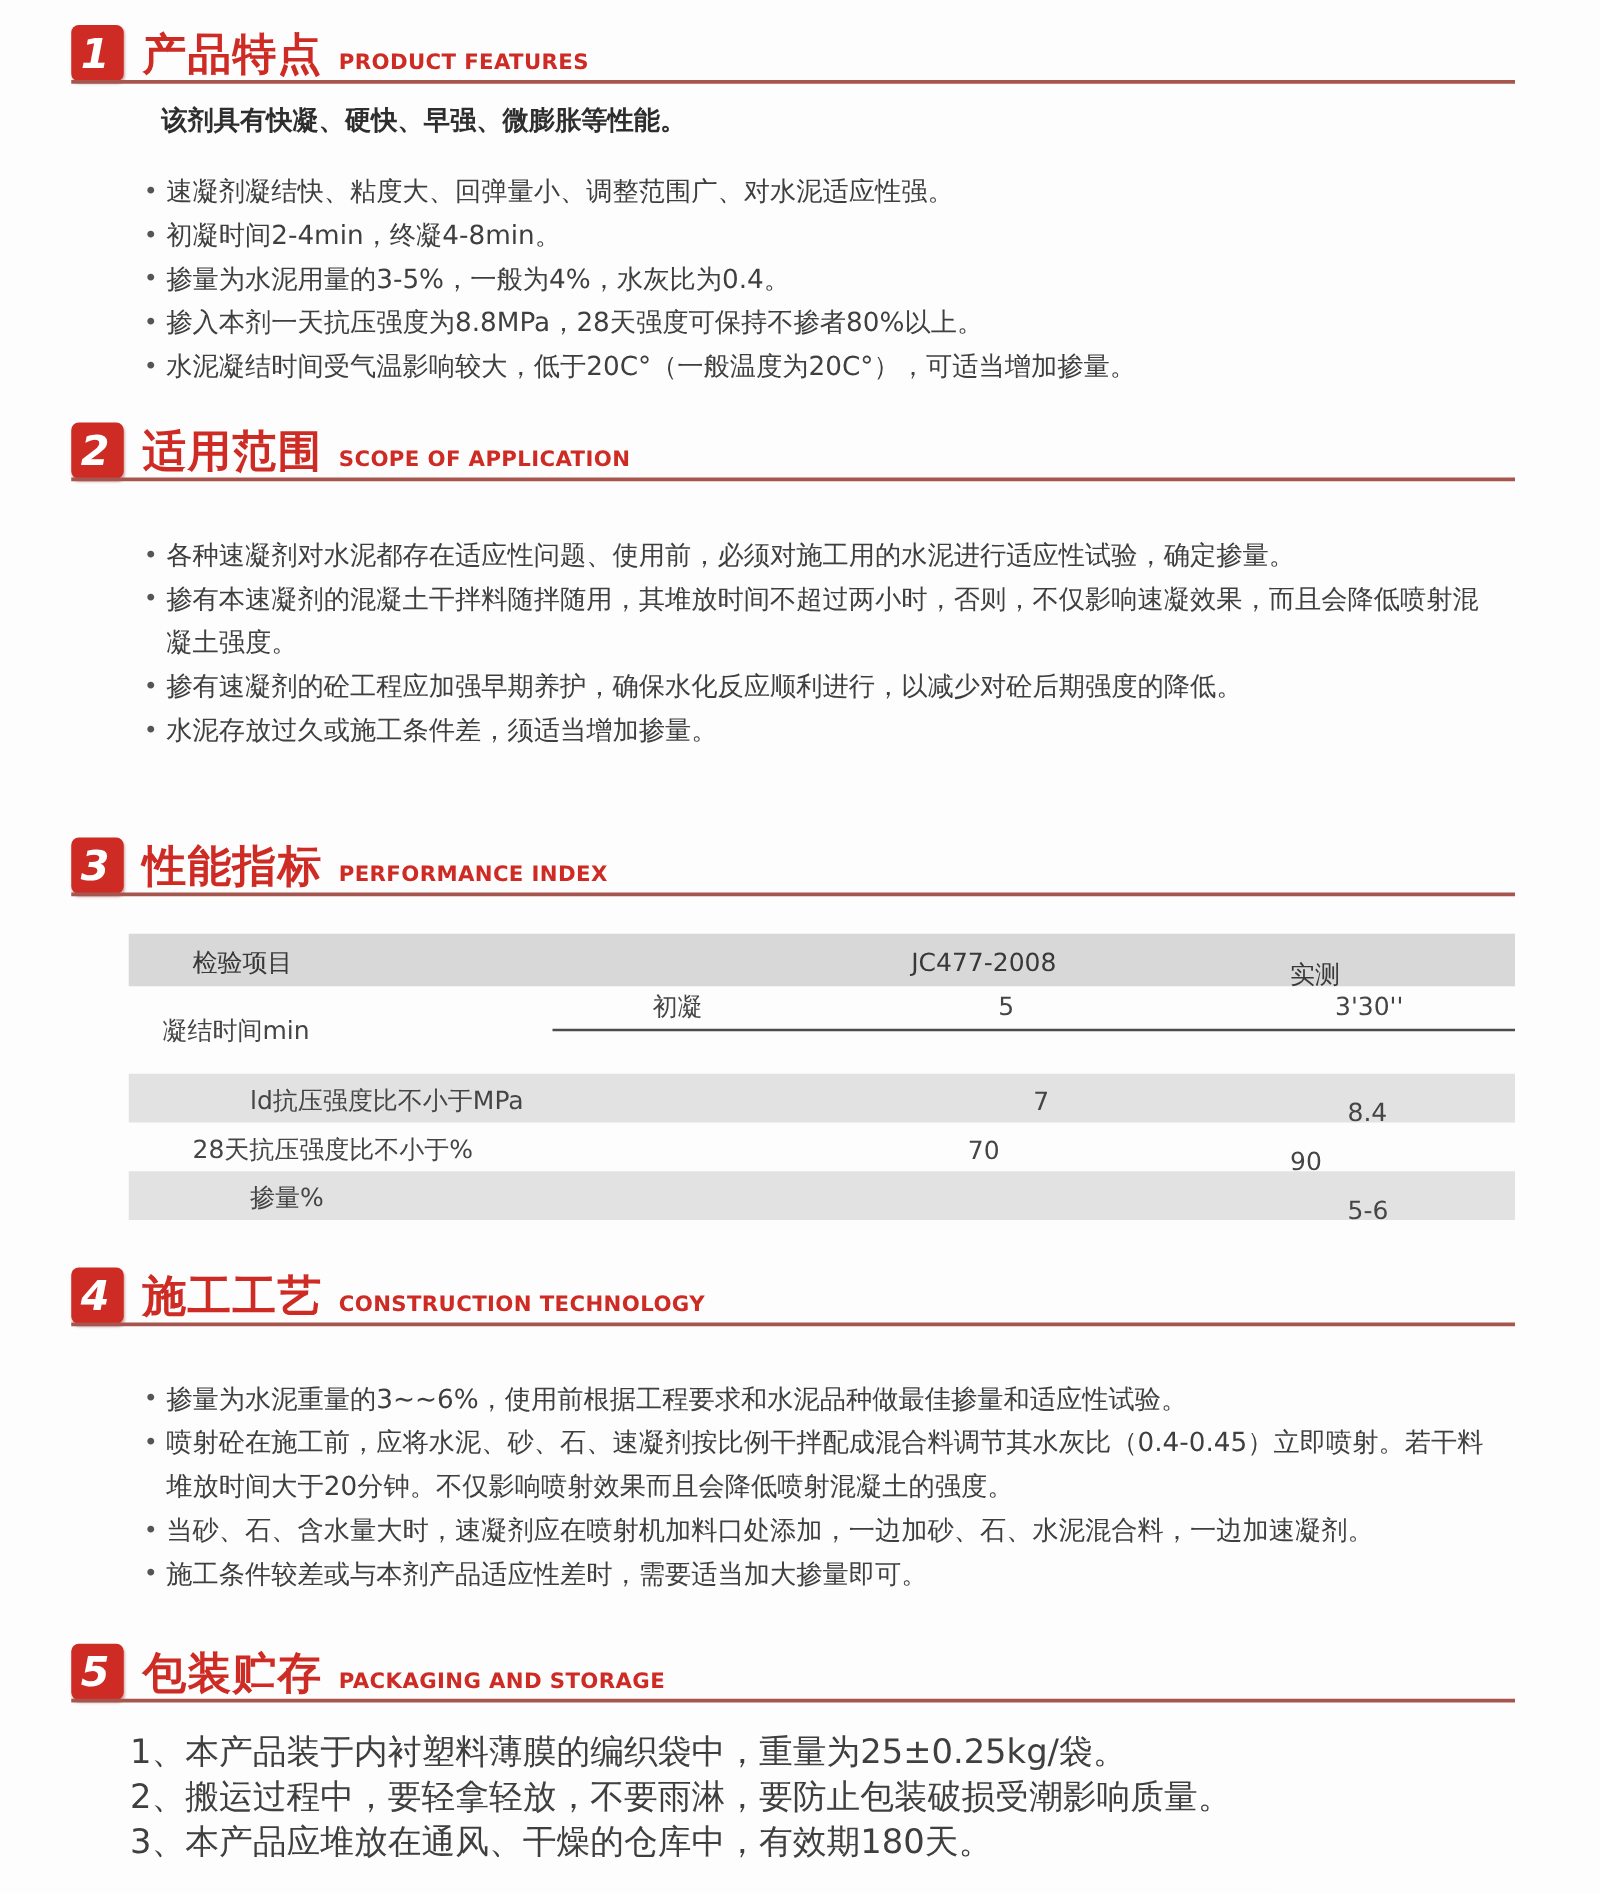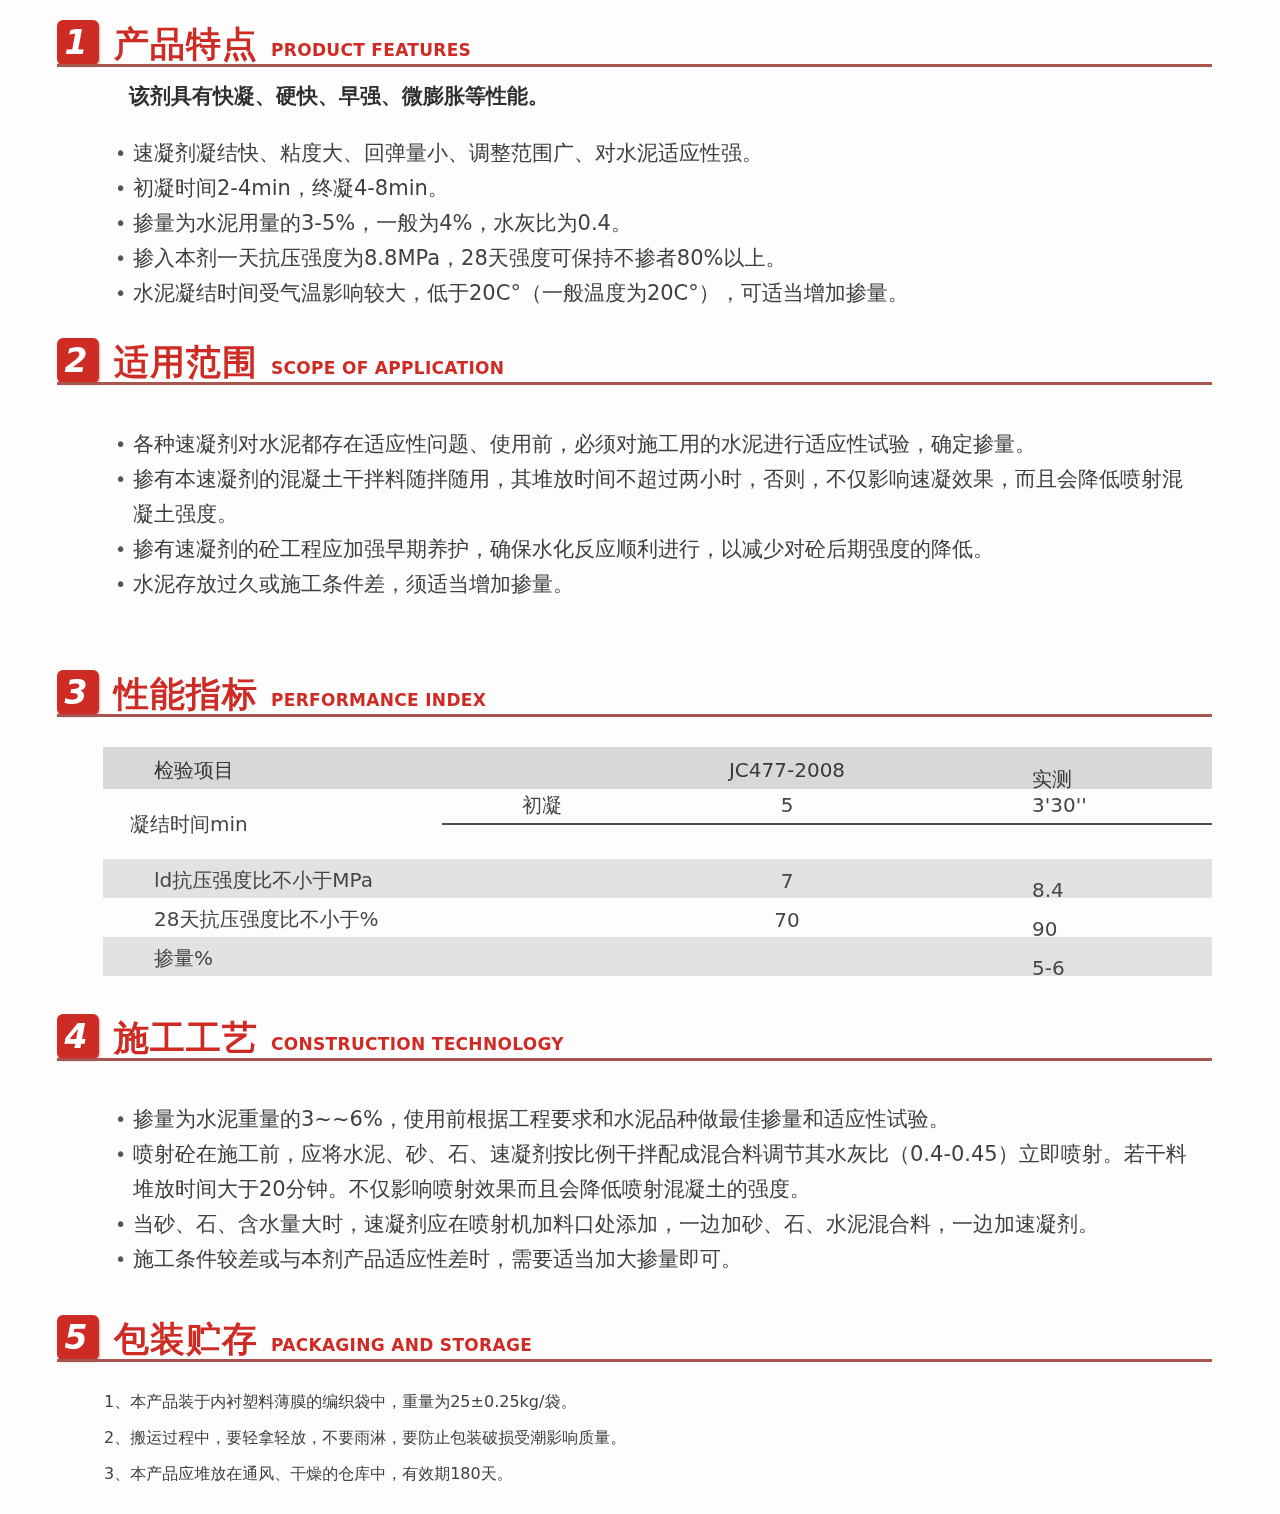--- a/index.html
+++ b/index.html
@@ -42,34 +42,34 @@
   .blist{position:absolute;left:115px;width:1076px;list-style:none;margin-top:24px;}
   .blist li{
     position:relative;padding-left:18px;
     font-size:21px;line-height:35px;color:#3f3f3f;
   }
   .blist li::before{
     content:"\2022";position:absolute;left:0;top:0;
     color:#555;font-size:19px;line-height:35px;
   }
   .nlist{position:absolute;left:104px;width:1090px;list-style:none;}
-  .nlist li{font-size:16px;line-height:36px;color:#3f3f3f;}
+  .nlist li{font-size:27px;line-height:36px;color:#3f3f3f;}
 
   
   .ptable{position:absolute;left:103px;top:747px;width:1109px;font-size:20px;color:#454545;}
   .trow{display:grid;grid-template-columns:339px 200px 290px 1fr;align-items:center;height:39px;}
   .thead{height:42px;background:var(--thead);color:#383838;}
-  .shade{background:var(--stripe);}
+  .shade{background:var(--stripe);padding-left:46px;}
   .c1{padding-left:27px;margin-left:24px;}
   .c2,.c3{text-align:center;}
   .c4{padding-left:100px;margin-top:19px;}
   .tgroup{display:grid;grid-template-columns:339px 1fr;height:70px;position:relative;}
   .glabel{display:flex;align-items:center;padding-left:27px;}
   .grows{position:relative;}
-  .srow{display:grid;grid-template-columns:200px 290px 1fr;align-items:center;height:32px;}
+  .srow{display:grid;grid-template-columns:200px 290px 1fr;align-items:center;height:32px;gap:18px;}
   .gdivider{position:absolute;left:0;right:0;top:34px;height:2px;background:#4c4c4c;}
 </style>
 </head>
 <body>
 
 <div class="page">
 
   <header class="sec-h" style="top:20px">
     <div class="badge">
       <span class="badge-num">1</span>

